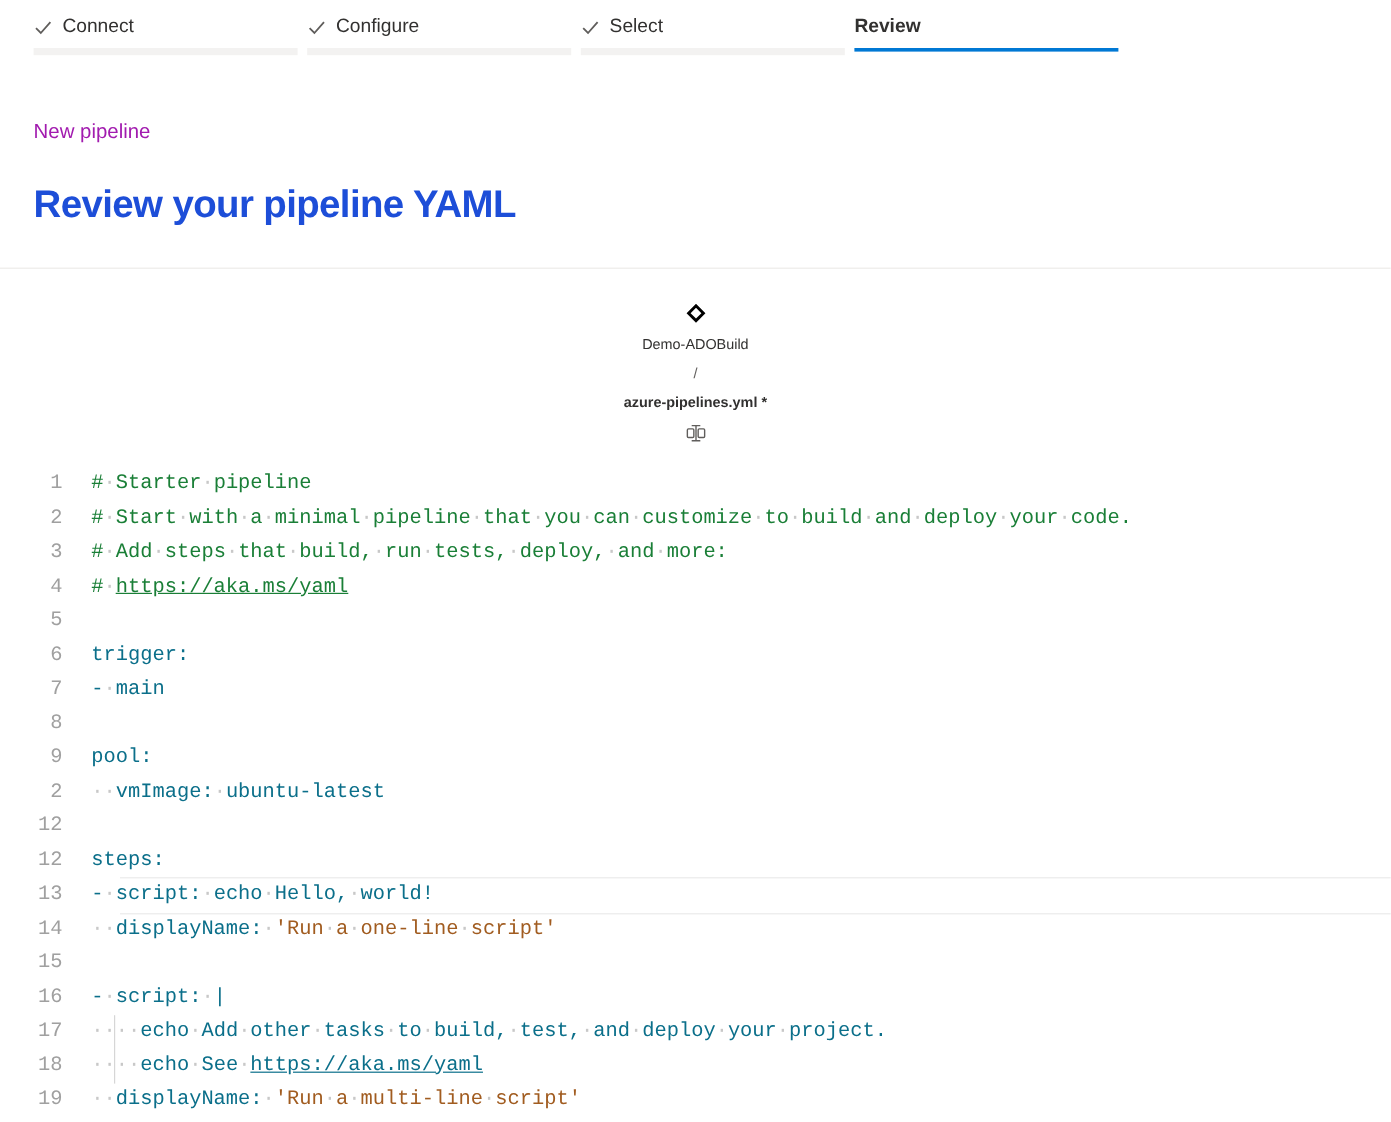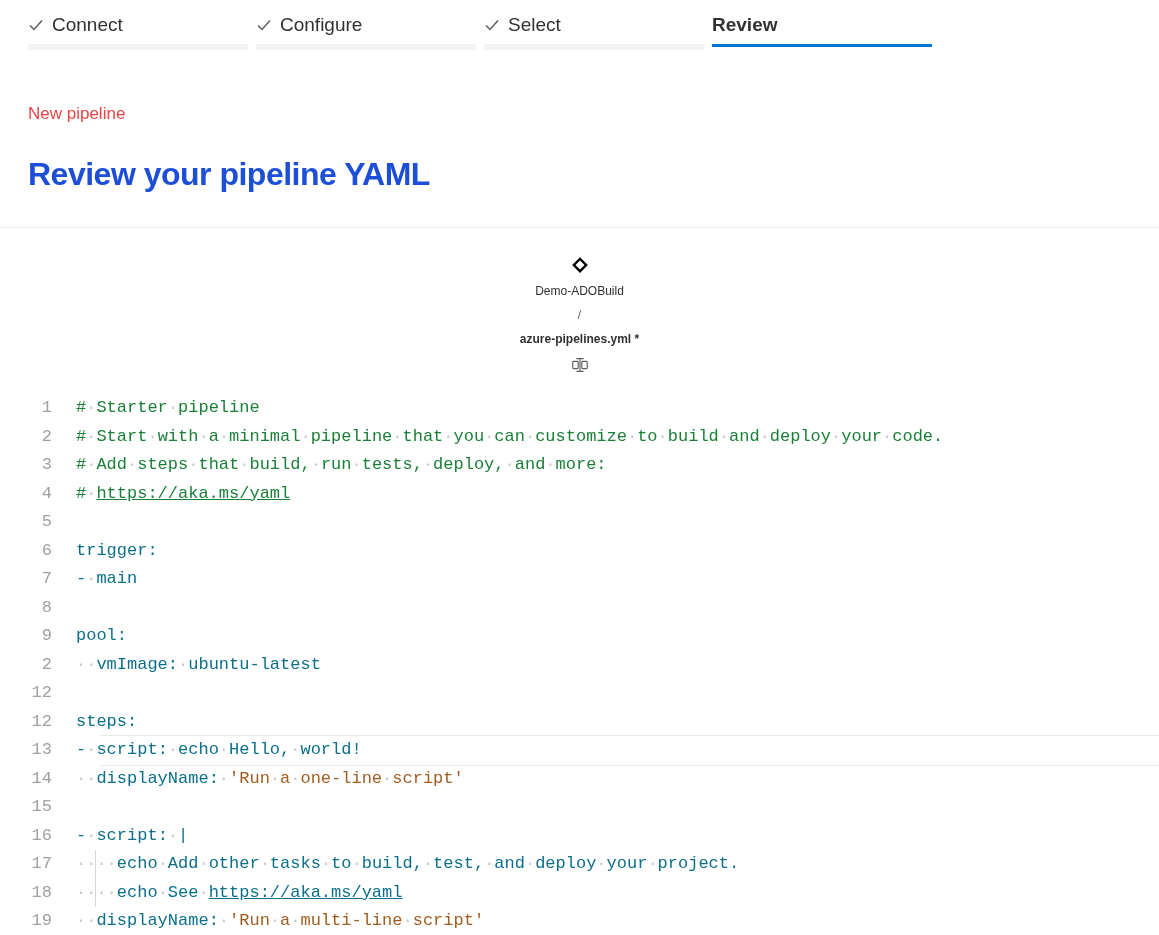--- a/index.html
+++ b/index.html
@@ -23,21 +23,21 @@
     }
     .step {
       flex: 0 0 224px;
       padding-bottom: 14px;
       position: relative;
     }
     .step-content {
       display: flex;
       align-items: center;
       gap: 8px;
-      font-size: 19px;
+      font-size: 16px;
       color: #323130;
     }
     .check-icon {
       width: 16px;
       height: 16px;
       flex-shrink: 0;
       color: #605e5c;
     }
     .step-active .step-content {
       font-weight: 600;
@@ -54,21 +54,21 @@
       height: 3px;
       background: #0078d4;
       bottom: 3px;
     }
     .header-section {
       padding: 54px 28px 34px 28px;
       border-bottom: 1px solid #edebe9;
     }
     .breadcrumb-small {
       font-size: 17px;
-      color: #ef4444;
+      color: #a21caf;
       margin-bottom: 6px;
     }
     .page-title {
       font-size: 32px;
       font-weight: 700;
       color: #1d4ed8;
       letter-spacing: -0.5px;
       margin-top: 32px;
     }
     .file-path-row {

